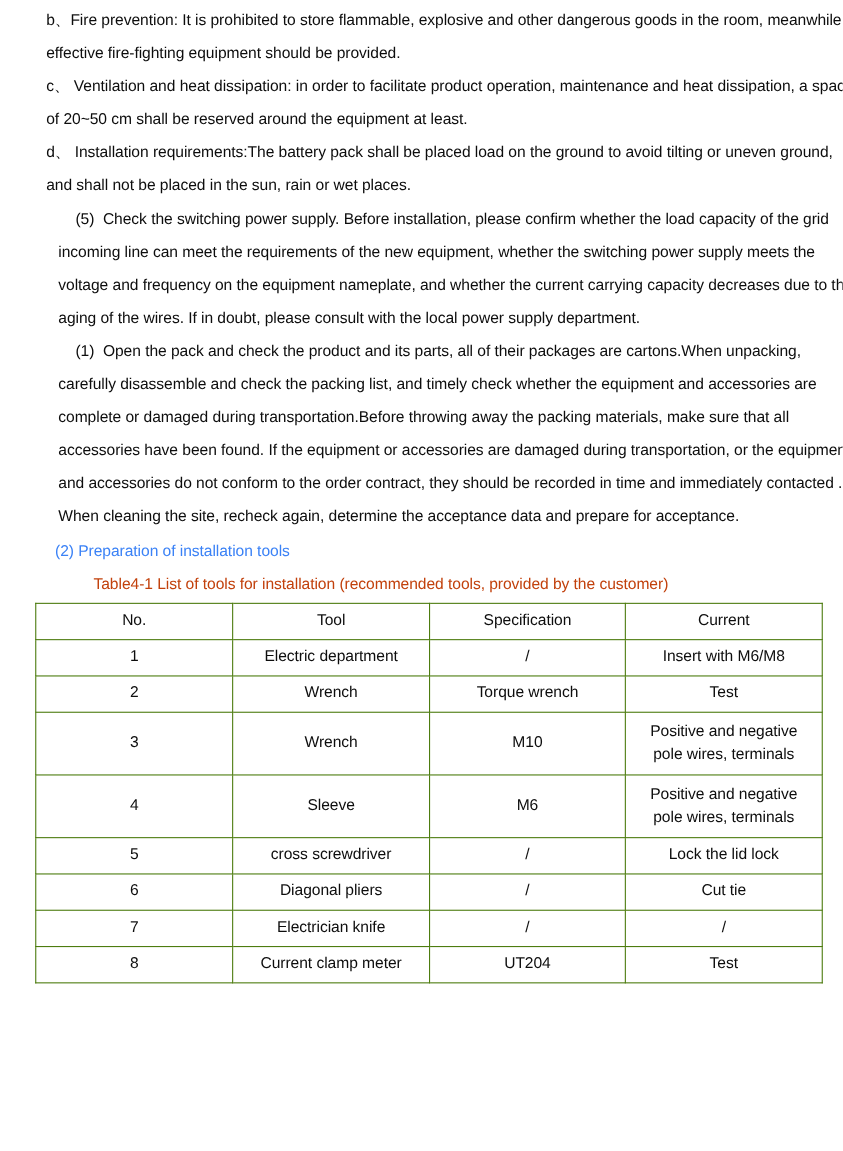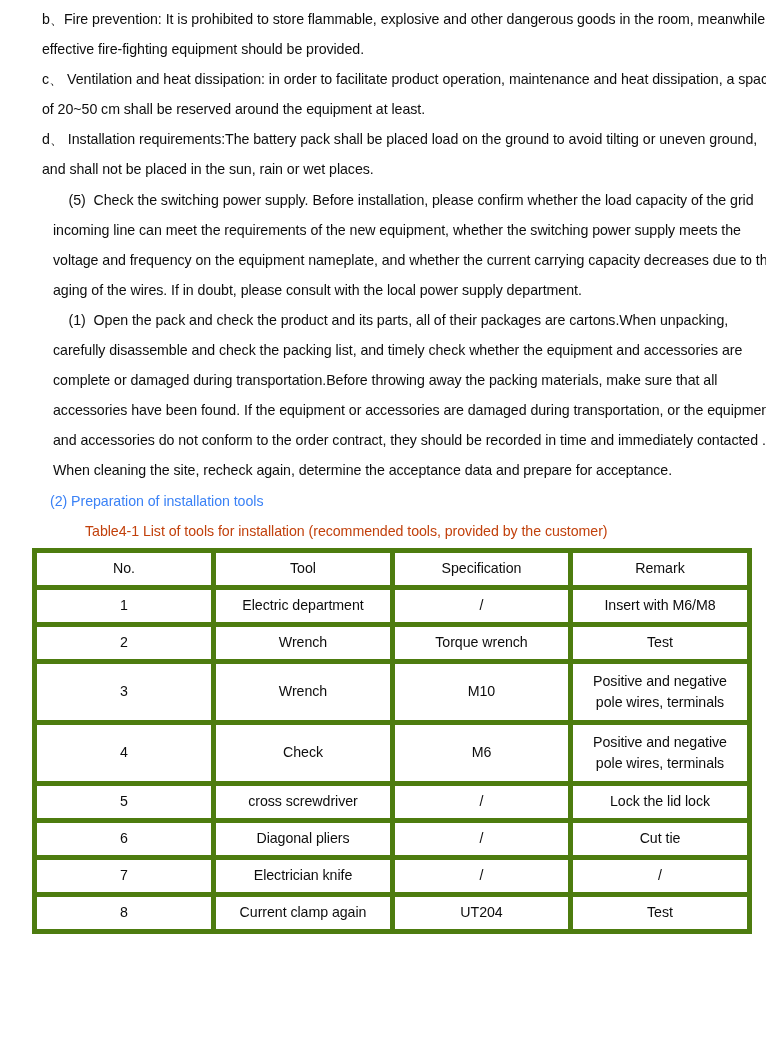--- a/index.html
+++ b/index.html
@@ -69,21 +69,21 @@
   table.tools-table {
     border-collapse: collapse;
     margin: 2px 0 0 7px;
     width: 715px;
     table-layout: fixed;
     font-size: 14.2px;
     color: #0d0d0d;
   }
   table.tools-table td,
   table.tools-table th {
-    border: 5px solid #4d7c0f;
+    border: 1px solid #4d7c0f;
     text-align: center;
     vertical-align: middle;
     font-weight: normal;
     line-height: 21px;
     padding: 5px 3px;
     letter-spacing: -0.05px;
   }
   table.tools-table tr.hdr td {
     height: 22px;
   }
@@ -128,21 +128,21 @@
       <col class="c-no">
       <col class="c-tool">
       <col class="c-spec">
       <col class="c-rem">
     </colgroup>
     <tbody id="table-body">
       <tr class="hdr">
         <td>No.</td>
         <td>Tool</td>
         <td>Specification</td>
-        <td>Remark</td>
+        <td>Current</td>
       </tr>
     <tr class="r-single">
           <td>1</td>
           <td>Electric department</td>
           <td>/</td>
           <td>Insert with M6/M8</td>
         </tr>
         <tr class="r-single">
           <td>2</td>
           <td>Wrench</td>
@@ -153,21 +153,21 @@
           <td>3</td>
           <td>Wrench</td>
           <td>M10</td>
           <td>
             <span class="cell-two-line">Positive and negative</span>
             <span class="cell-two-line">pole wires, terminals</span>
           </td>
         </tr>
         <tr class="r-double">
           <td>4</td>
-          <td>Check</td>
+          <td>Sleeve</td>
           <td>M6</td>
           <td>
             <span class="cell-two-line">Positive and negative</span>
             <span class="cell-two-line">pole wires, terminals</span>
           </td>
         </tr>
         <tr class="r-single">
           <td>5</td>
           <td>cross screwdriver</td>
           <td>/</td>
@@ -180,20 +180,20 @@
           <td>Cut tie</td>
         </tr>
         <tr class="r-single">
           <td>7</td>
           <td>Electrician knife</td>
           <td>/</td>
           <td>/</td>
         </tr>
         <tr class="r-single">
           <td>8</td>
-          <td>Current clamp again</td>
+          <td>Current clamp meter</td>
           <td>UT204</td>
           <td>Test</td>
         </tr>
       </tbody>
   </table>
 
 </div>
 
 </body></html>

